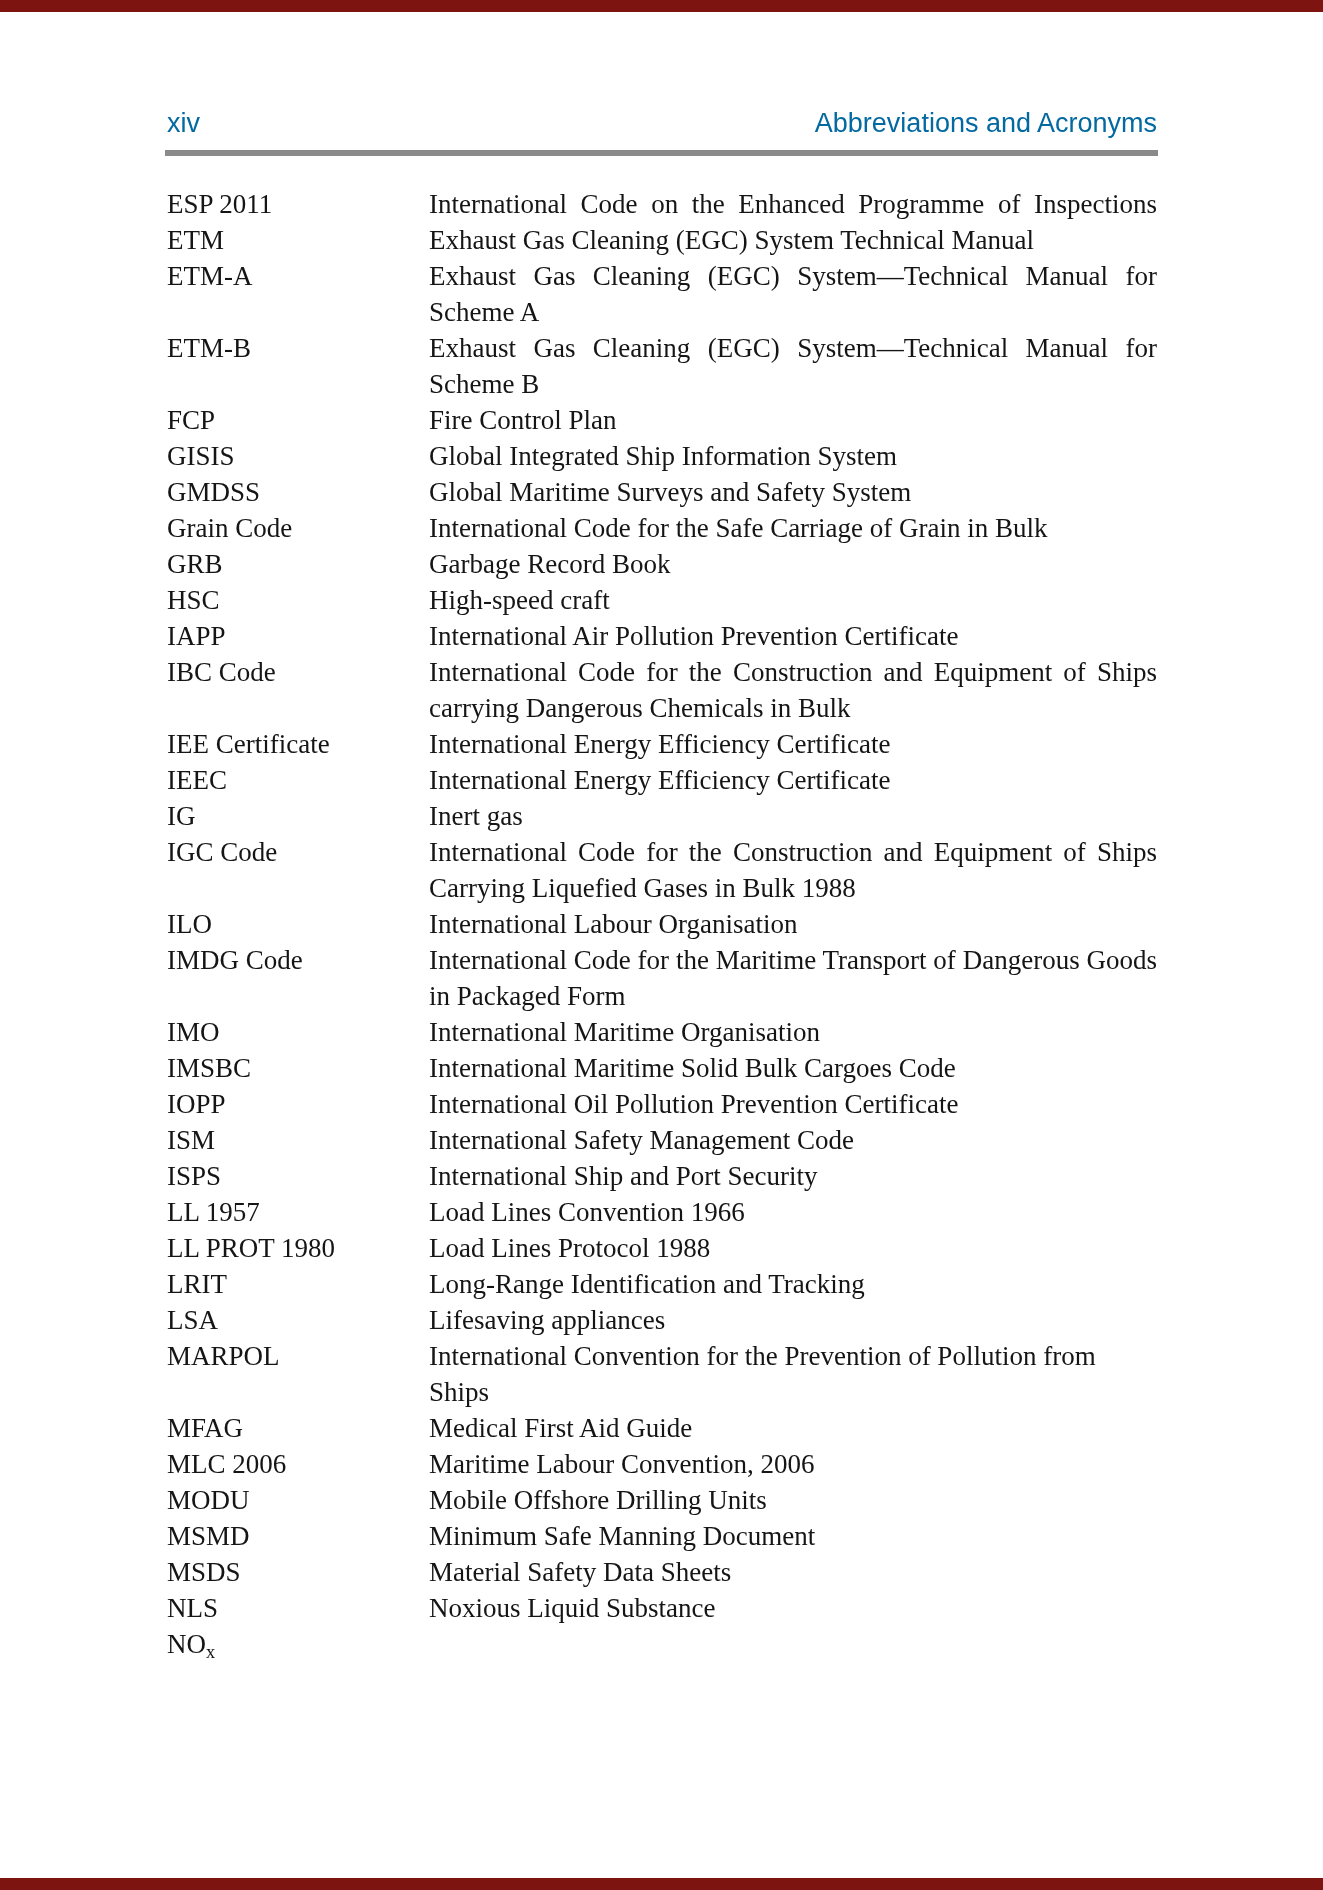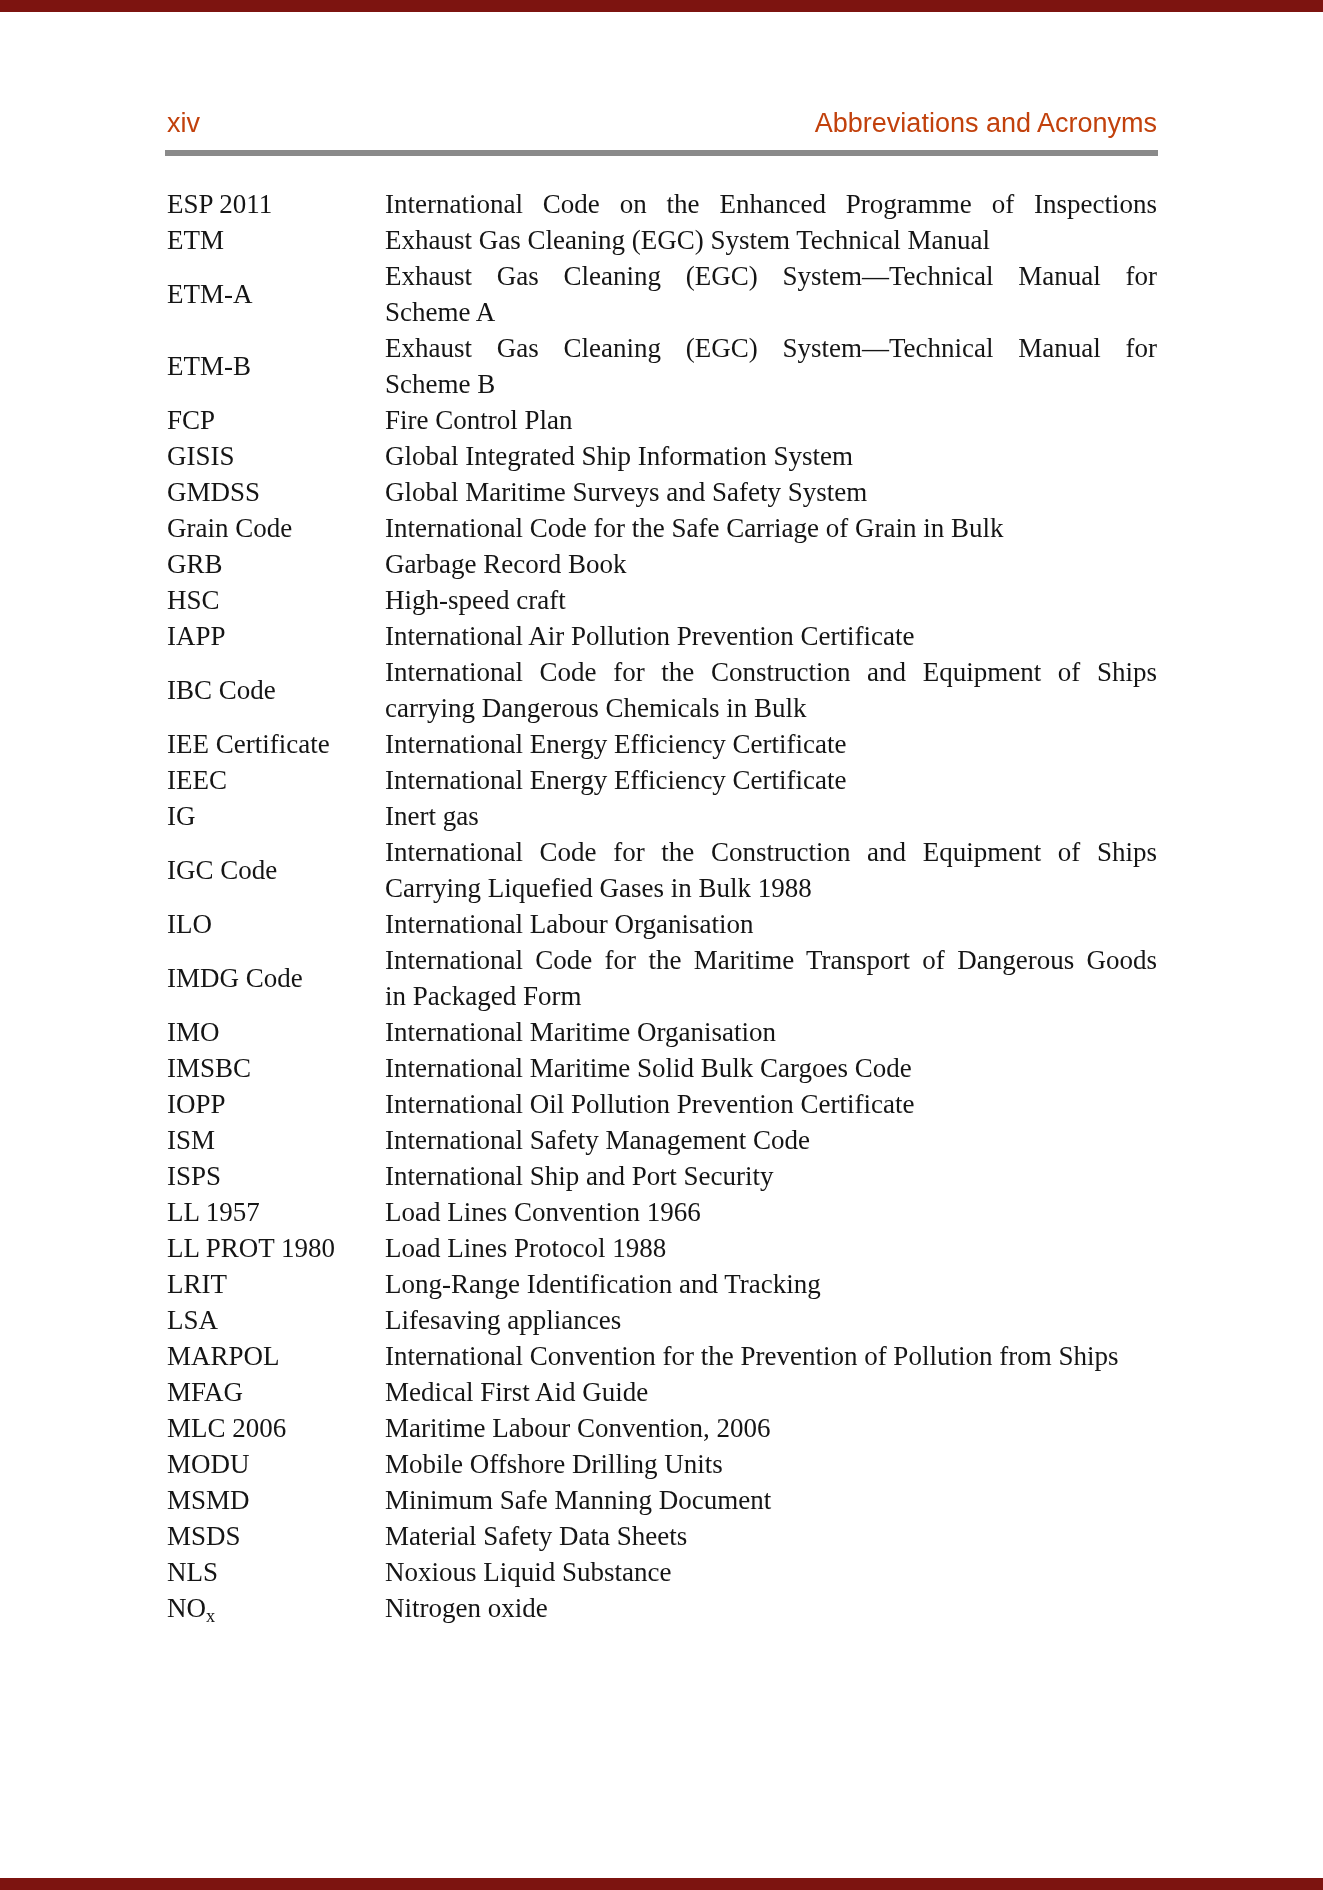--- a/index.html
+++ b/index.html
@@ -24,21 +24,21 @@
 
   .page-header {
     position: absolute;
     left: 167px;
     top: 106px;
     width: 990px;
     height: 34px;
     line-height: 34px;
     font-family: "Liberation Sans", sans-serif;
     font-size: 27px;
-    color: #c2410c;
+    color: #0369a1;
   }
   .page-header .pagenum { float: left; }
   .page-header .htitle  { float: right; }
 
   .header-rule {
     position: absolute;
     left: 165px;
     top: 150px;
     width: 993px;
     height: 6px;
@@ -46,21 +46,21 @@
   }
 
   .abbrev-list {
     position: absolute;
     left: 167px;
     top: 186px;
     width: 990px;
     font-size: 27px;
     line-height: 36px;
   }
-  .row { display: flex; align-items: center; }
+  .row { display: flex; align-items: flex-start; gap: 44px; }
   .abbr {
     flex: 0 0 218px;
     width: 218px;
   }
   .def { flex: 1 1 auto; width: 772px; }
   .def .line { min-height: 36px; }
   .def .line.jl {
     text-align: justify;
     text-align-last: justify;
     -moz-text-align-last: justify;
@@ -288,19 +288,16 @@
       </div>
     </div>
     <div class="row">
       <div class="abbr">NLS</div>
       <div class="def">
         <div class="line">Noxious Liquid Substance</div>
       </div>
     </div>
     <div class="row">
       <div class="abbr">NO<sub class="abbr-sub">x</sub></div>
-      <div class="def">
-        <div class="line">Nitrogen oxide</div>
-      </div>
     </div>
   </div>
 
 <div class="edge-bar bottom" style="background: rgb(125, 20, 16);"></div>
 
 </body></html>

